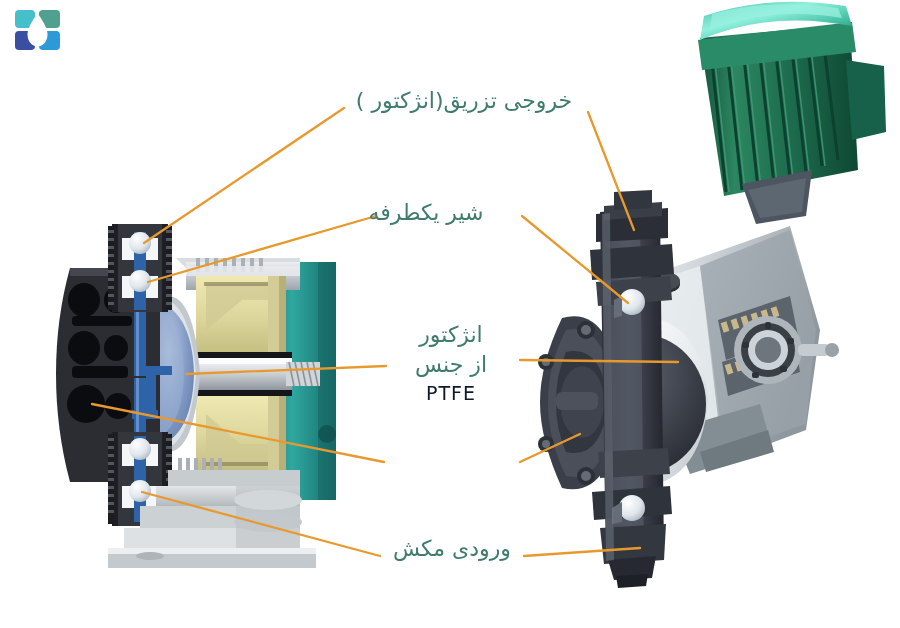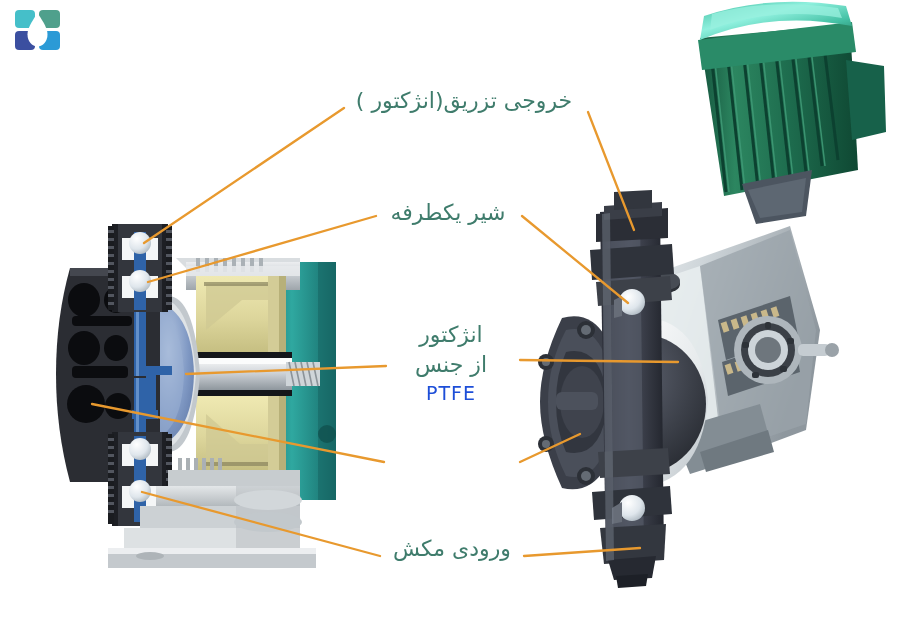--- a/index.html
+++ b/index.html
@@ -28,24 +28,24 @@
     line-height:30px;
     white-space:nowrap;
     color:#3f7c6c;
   }
   .callout .sub{
     display:block;
     direction:ltr;
     font-size:19px;
     line-height:26px;
     letter-spacing:1px;
-    color:#1d4ed8;
+    color:#0f172a;
   }
   #label-outlet{left:346px;top:86px;width:236px;}
-  #label-valve {left:378px;top:198px;width:140px;}
+  #label-valve {left:356px;top:198px;width:140px;}
   #label-diaph {left:392px;top:320px;width:118px;}
   #label-head  {left:398px;top:448px;width:108px;}
   #label-inlet {left:382px;top:534px;width:140px;}
 
   
   #art{position:absolute;left:0;top:0;width:900px;height:628px;}
 </style>
 </head>
 <body>
 

